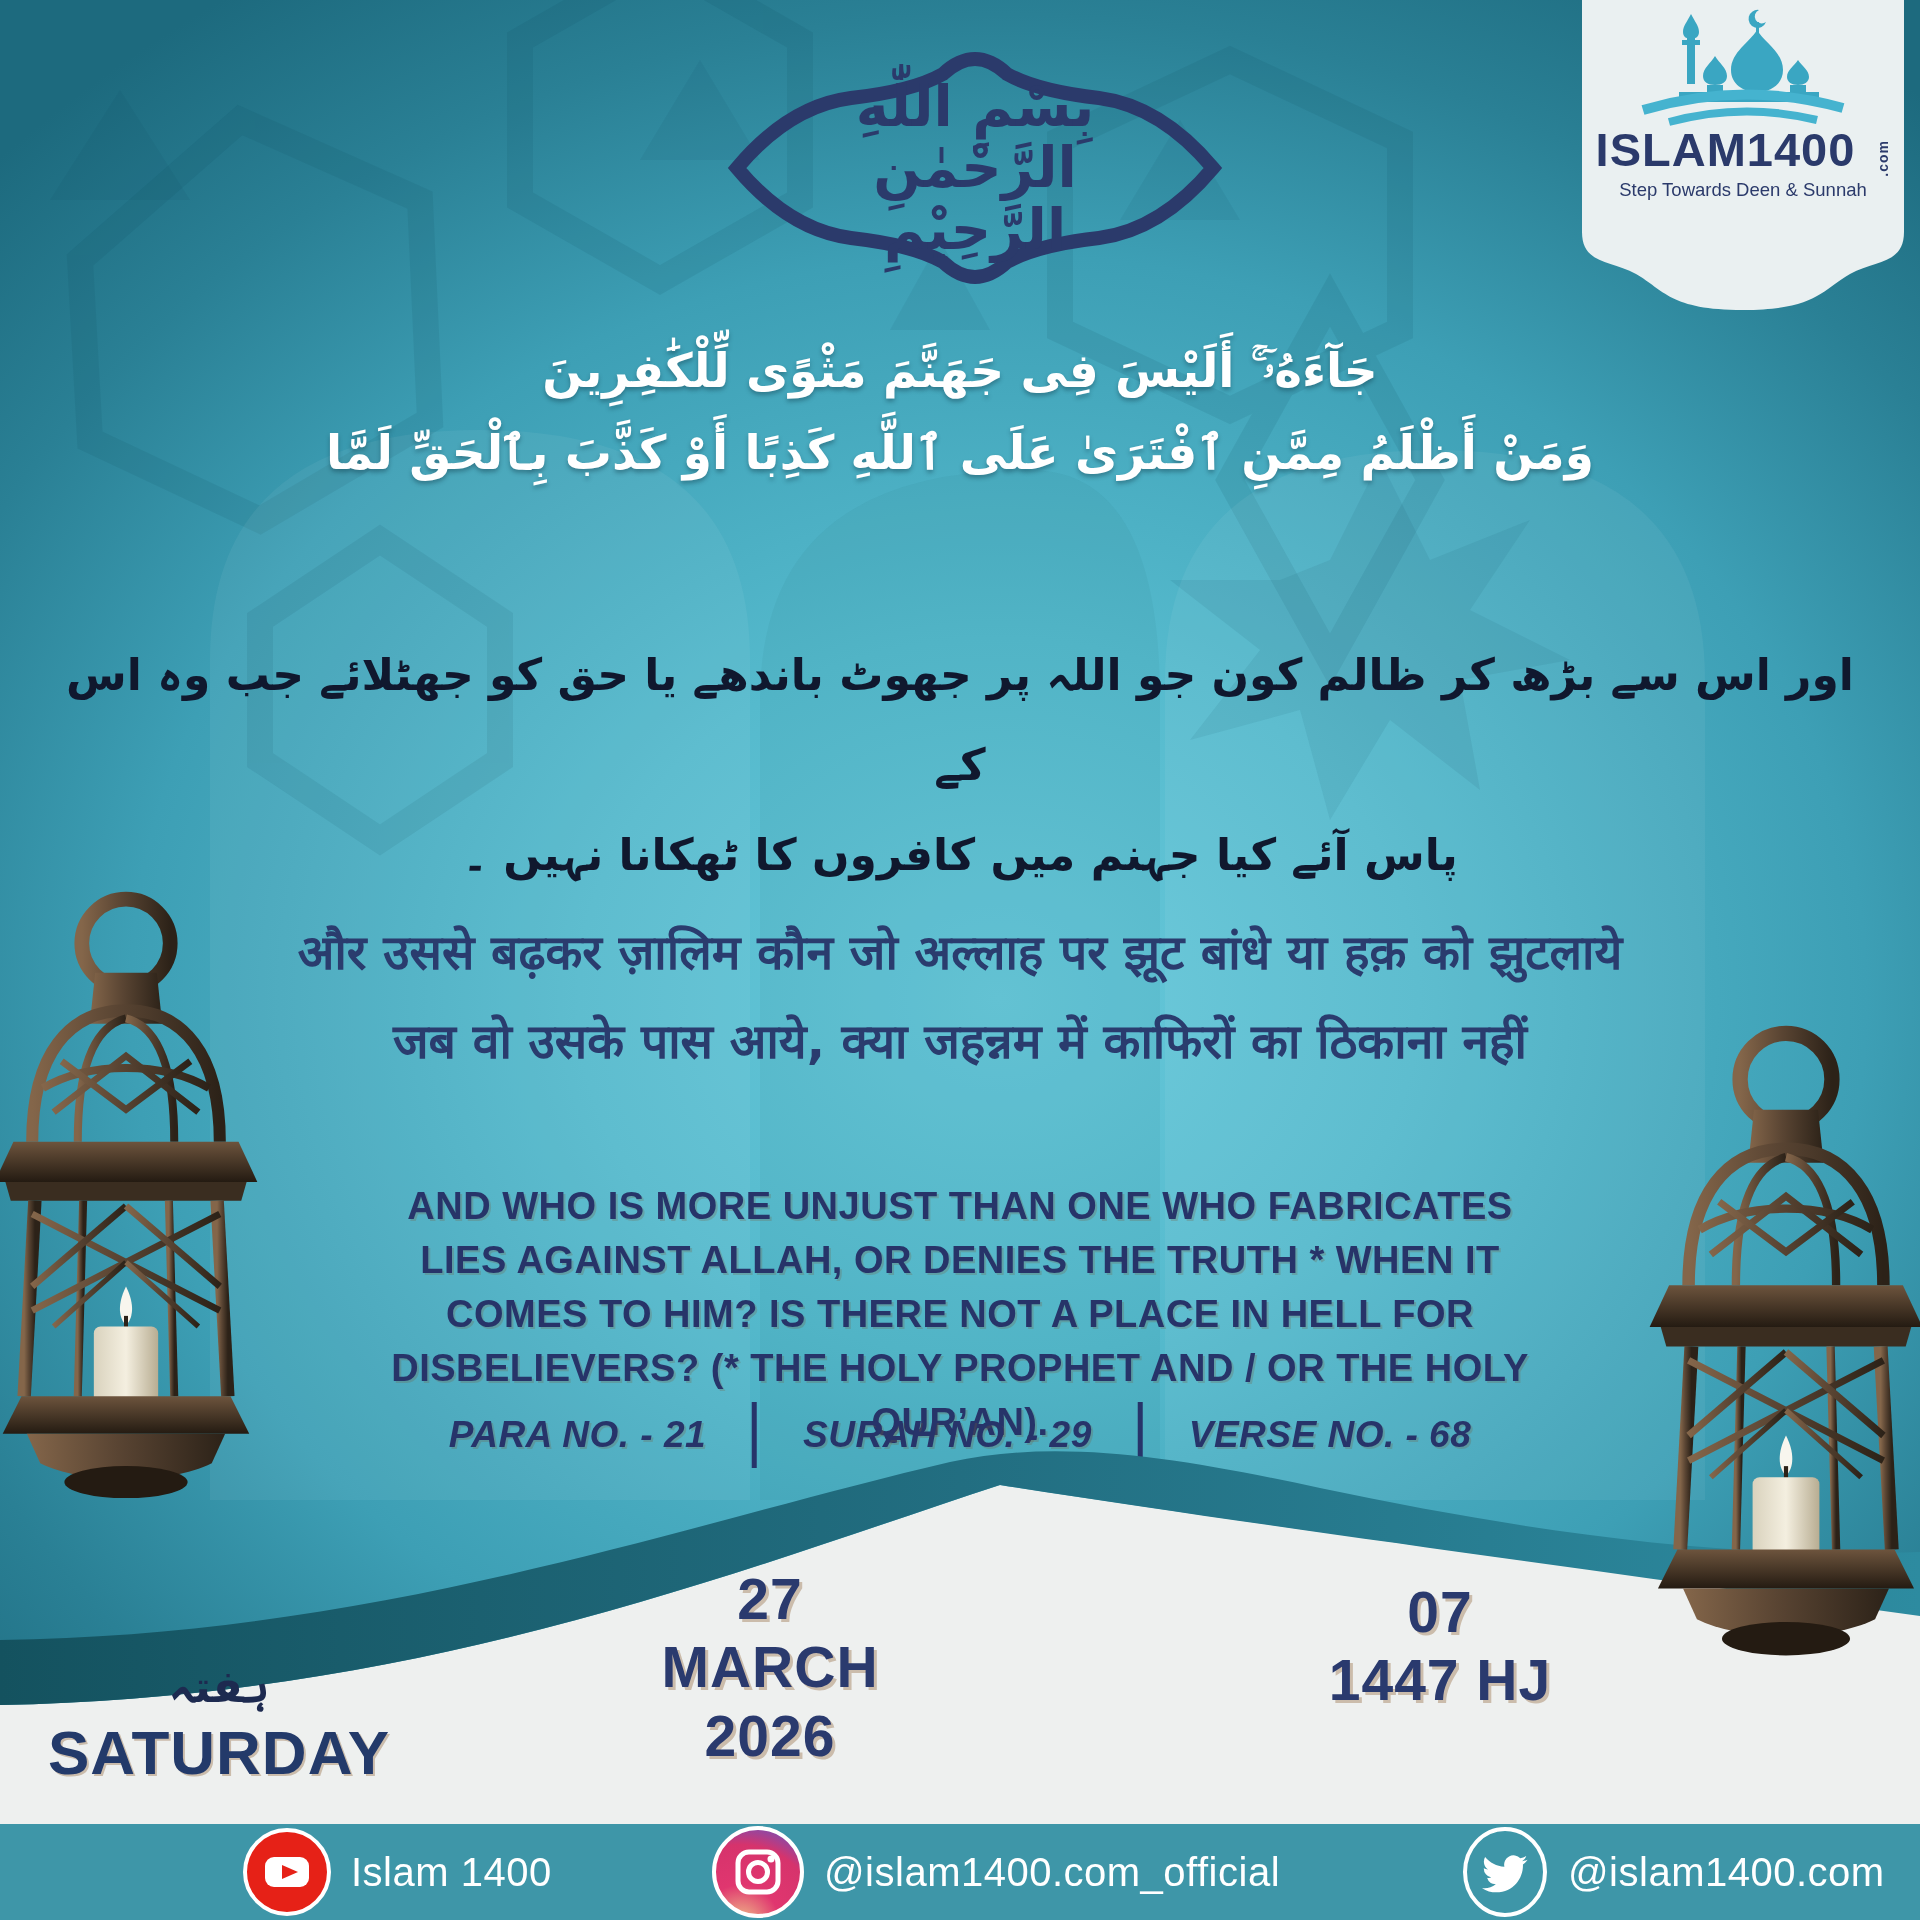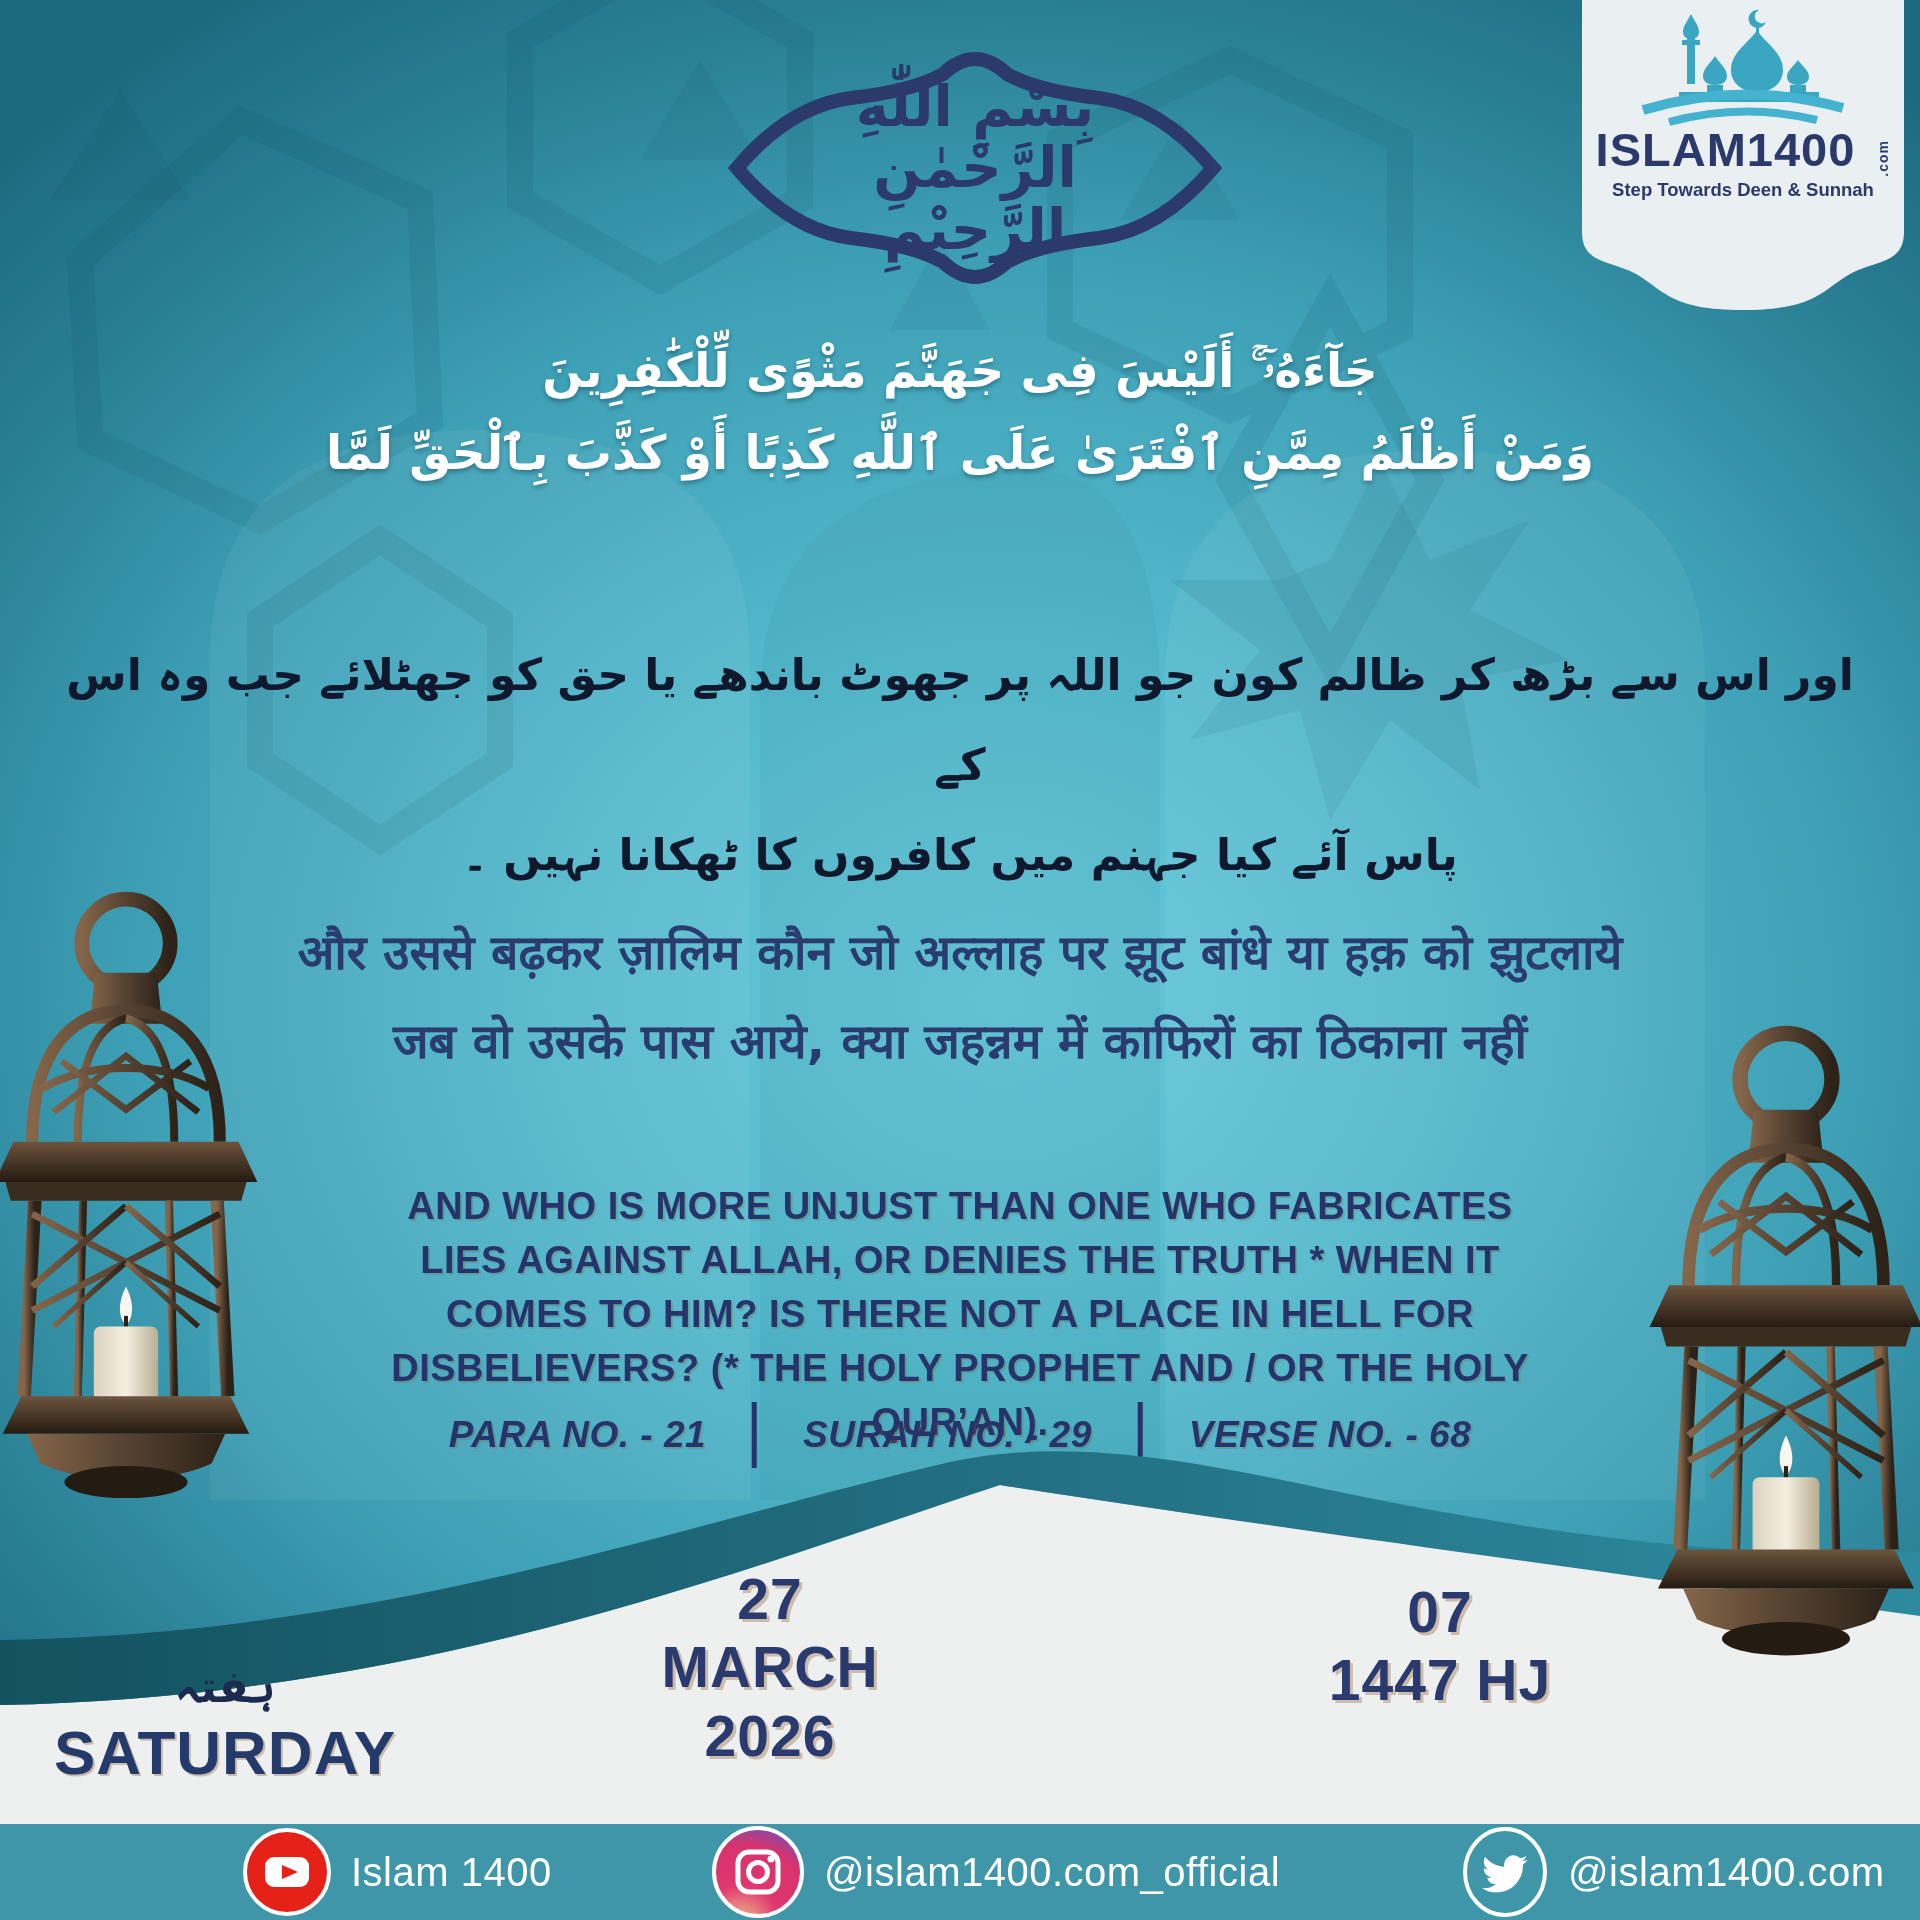--- a/index.html
+++ b/index.html
@@ -29,21 +29,21 @@
   }
 
   
   .logo-panel{position:absolute;left:1582px;top:0;width:322px;height:316px;}
   .logo-panel .shape{position:absolute;inset:0;}
   .logo-inner{position:absolute;left:0;top:8px;width:322px;text-align:center;}
   .logo-mosque{display:block;margin:0 auto;}
   .logo-wordmark{display:flex;align-items:flex-end;justify-content:center;margin-top:-6px;gap:19px;}
   .logo-name{font-size:47px;font-weight:bold;color:#2b3a6b;letter-spacing:1px;}
   .logo-com{font-size:14px;font-weight:bold;color:#2b3a6b;writing-mode:vertical-rl;transform:rotate(180deg);margin-left:2px;line-height:1;letter-spacing:1px;}
-  .logo-tagline{font-size:18.5px;font-weight:bold;color:#2b3a6b;margin-top:2px;}
+  .logo-tagline{font-size:18.5px;font-weight:normal;color:#2b3a6b;margin-top:2px;}
 
   
   .arabic{
     position:absolute;left:110px;right:110px;top:330px;
     direction:rtl;text-align:center;color:#ffffff;
     font-family:"DejaVu Sans",sans-serif;font-weight:bold;
     font-size:47px;line-height:1.75;
     text-shadow:0 3px 4px rgba(10,40,55,.35);
   }
   .urdu{
@@ -75,21 +75,21 @@
   .reference .ref-divider{width:5px;height:66px;background:#27346a;}
 
   
   .wave{position:absolute;left:0;top:1440px;width:1920px;height:480px;}
 
   
   .lantern-left{position:absolute;left:-8px;top:882px;width:268px;height:648px;}
   .lantern-right{position:absolute;left:1642px;top:1018px;width:288px;height:668px;}
 
   
-  .sat-block{position:absolute;left:40px;top:1662px;width:370px;text-align:center;}
+  .sat-block{position:absolute;left:34px;top:1662px;width:370px;text-align:center;}
   .sat-urdu{font-family:"DejaVu Sans",sans-serif;direction:rtl;font-size:44px;font-weight:bold;color:#1d2a50;line-height:1.15;}
   .sat-name{font-size:62px;font-weight:bold;color:#233a6a;letter-spacing:1px;margin-top:4px;text-shadow:2px 2px 0 rgba(150,110,70,.4);}
   .date-block{position:absolute;text-align:center;color:#2a3a6e;font-weight:bold;text-shadow:3px 3px 0 rgba(150,110,70,.4);}
   .date-greg{left:560px;top:1565px;width:420px;}
   .date-hijri{left:1230px;top:1578px;width:420px;}
   .date-line{font-size:57px;line-height:1.2;letter-spacing:1px;}
 
   
   .footer-bar{position:absolute;left:0;top:1824px;width:1920px;height:96px;background:#3e96a8;}
   .social{position:absolute;top:1824px;height:96px;display:flex;align-items:center;gap:20px;color:#ffffff;}

